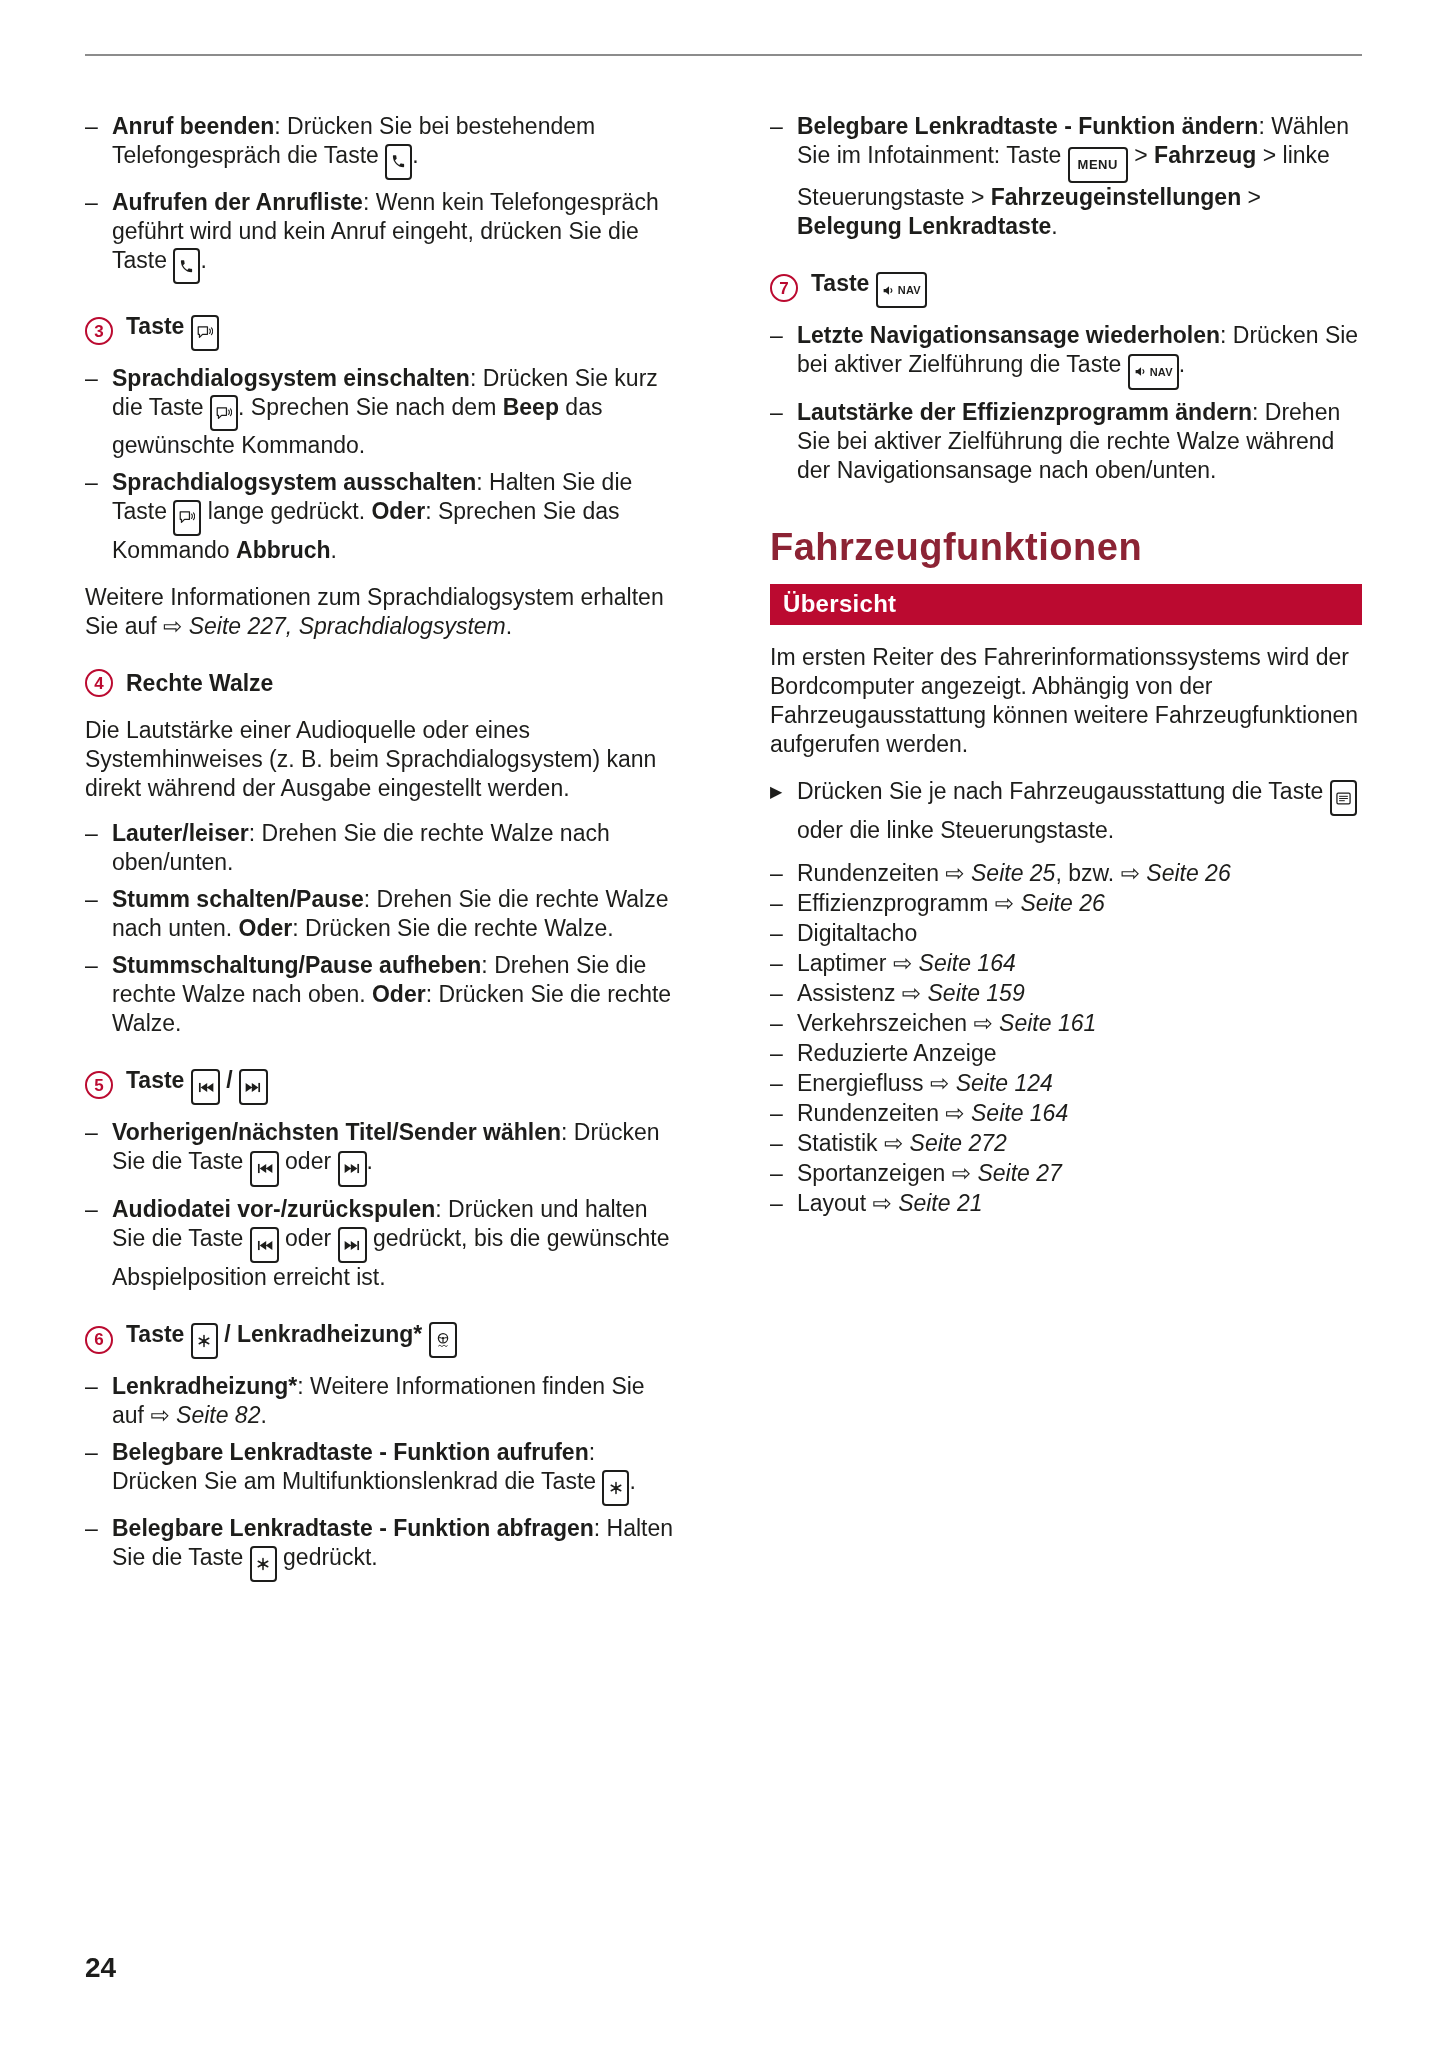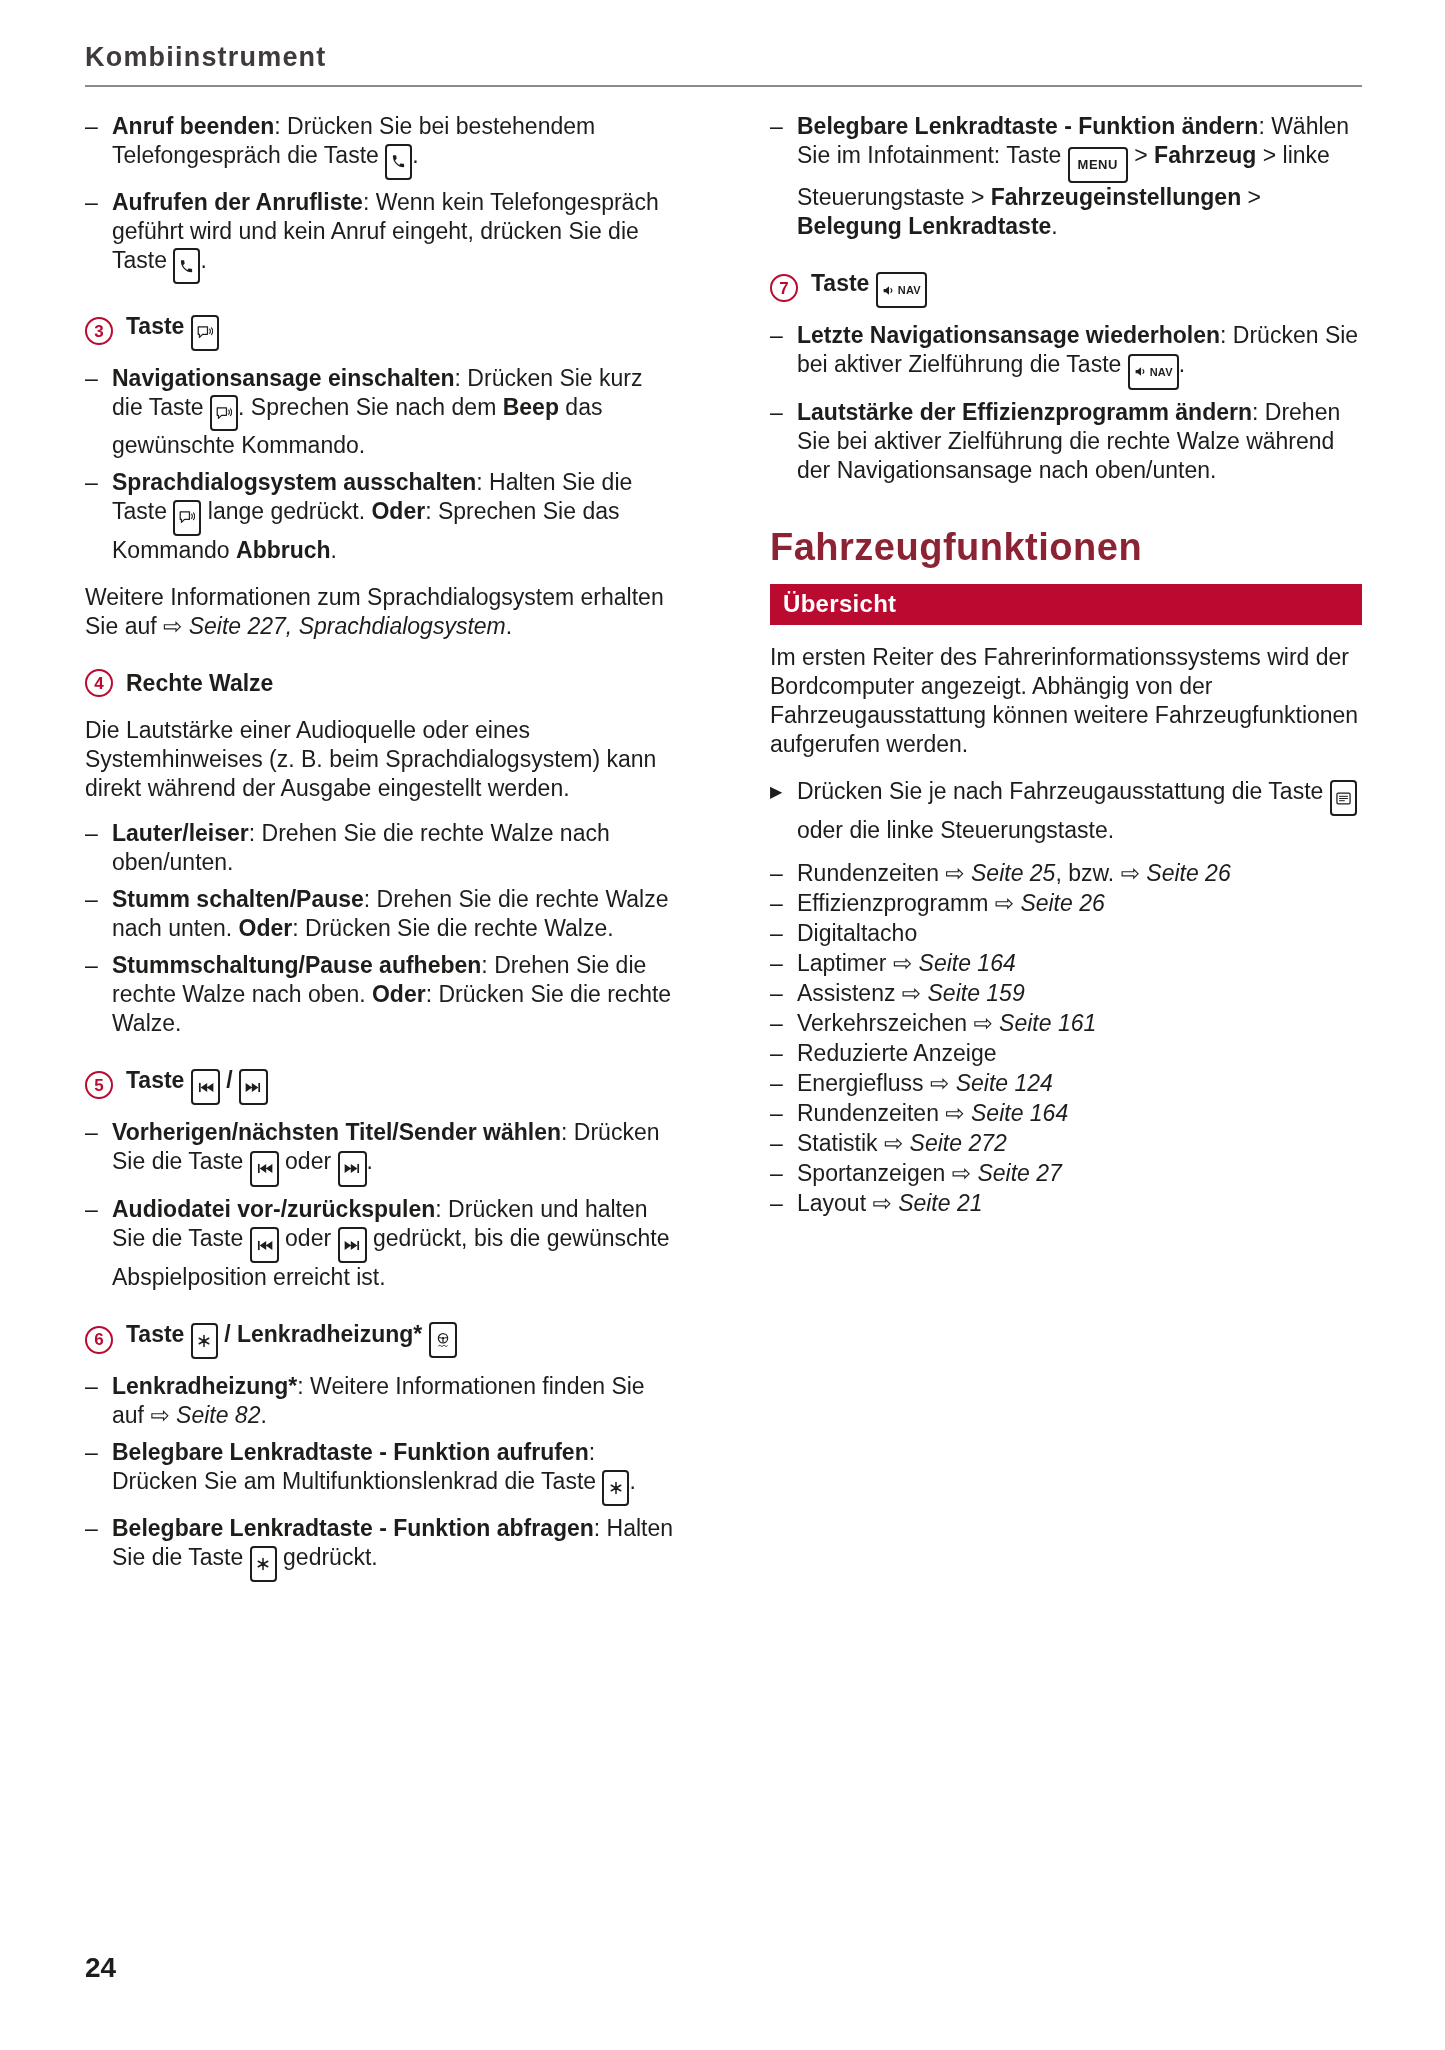--- a/index.html
+++ b/index.html
@@ -59,21 +59,20 @@
   .key-nav .key-label { font-size:11px; letter-spacing:0.2px; }
 
   b { font-weight:bold; }
   i { font-style:italic; }
 </style>
 </head>
 <body>
 
 <div class="page">
   <header class="header">
-    <div class="header-title">Kombiinstrument</div>
     <div class="header-rule"></div>
   </header>
 
   <main class="columns">
     <div class="col" id="col-left">
         <div class="blk dash">
           <span class="marker">–</span>
           <span class="body"><b>Anruf beenden</b><span>: Drücken Sie bei bestehendem Telefongespräch die Taste </span><span class="key key-phone">
               <svg width="15" height="15" viewBox="0 0 24 24">
                 <path fill="#1d1d1b" d="M6.6 10.8a15 15 0 0 0 6.6 6.6l2.2-2.2c.3-.3.7-.4 1-.2 1.1.4 2.3.6 3.6.6.5 0 1 .4 1 1V20c0 .6-.5 1-1 1C10.9 21 3 13.1 3 3c0-.5.4-1 1-1h3.5c.6 0 1 .5 1 1 0 1.3.2 2.5.6 3.6.1.3 0 .7-.2 1l-2.3 2.2z"></path>
@@ -92,21 +91,21 @@
           <span class="circle">3</span>
           <span class="num-label"><b>Taste </b><span class="key key-voice">
               <svg width="16" height="15" viewBox="0 0 26 22">
                 <path fill="none" stroke="#1d1d1b" stroke-width="2" stroke-linejoin="round" d="M2 2h15v12h-8l-5 5v-5H2z"></path>
                 <path fill="none" stroke="#1d1d1b" stroke-width="1.8" stroke-linecap="round" d="M20.5 5.5c1.6 1.6 1.6 5.4 0 7M23.5 3.5c2.6 2.6 2.6 8.4 0 11"></path>
               </svg>
             </span></span>
         </div>
         <div class="blk dash">
           <span class="marker">–</span>
-          <span class="body"><b>Navigationsansage einschalten</b><span>: Drücken Sie kurz die Taste </span><span class="key key-voice">
+          <span class="body"><b>Sprachdialogsystem einschalten</b><span>: Drücken Sie kurz die Taste </span><span class="key key-voice">
               <svg width="16" height="15" viewBox="0 0 26 22">
                 <path fill="none" stroke="#1d1d1b" stroke-width="2" stroke-linejoin="round" d="M2 2h15v12h-8l-5 5v-5H2z"></path>
                 <path fill="none" stroke="#1d1d1b" stroke-width="1.8" stroke-linecap="round" d="M20.5 5.5c1.6 1.6 1.6 5.4 0 7M23.5 3.5c2.6 2.6 2.6 8.4 0 11"></path>
               </svg>
             </span><span>. Sprechen Sie nach dem </span><b>Beep</b><span> das gewünschte Kommando.</span></span>
         </div>
         <div class="blk dash">
           <span class="marker">–</span>
           <span class="body"><b>Sprachdialogsystem ausschalten</b><span>: Halten Sie die Taste </span><span class="key key-voice">
               <svg width="16" height="15" viewBox="0 0 26 22">

